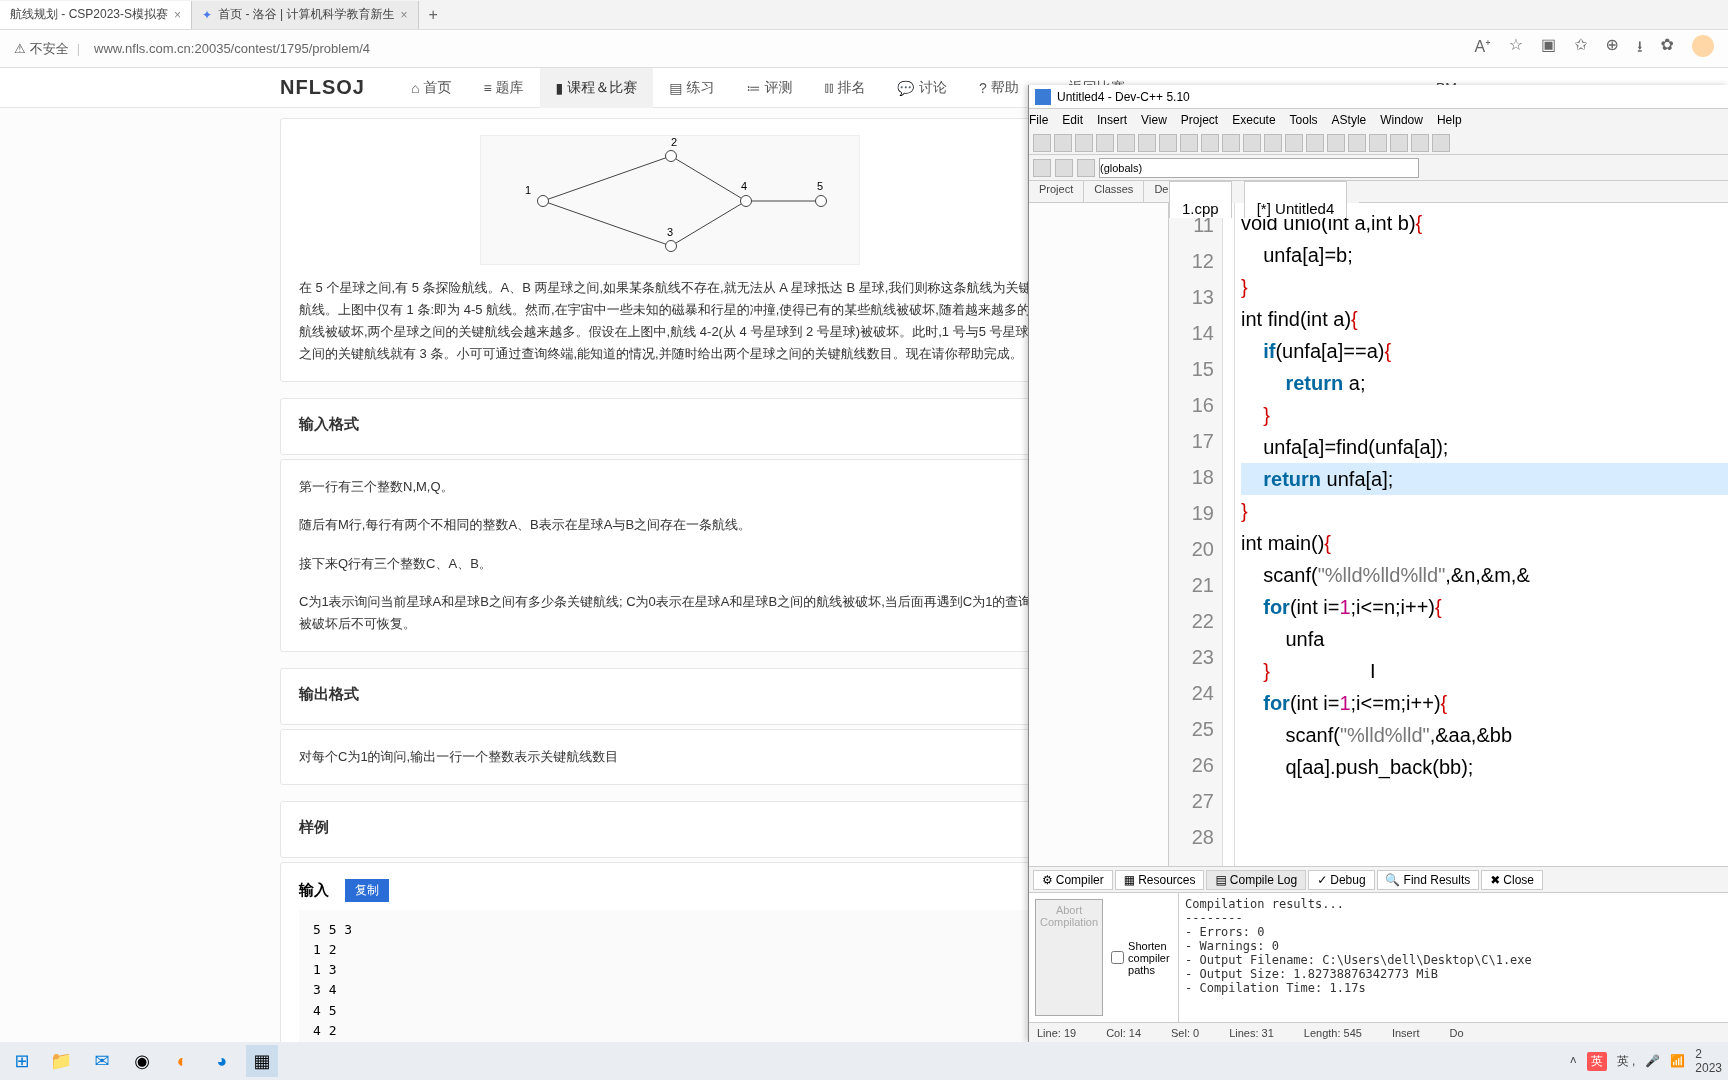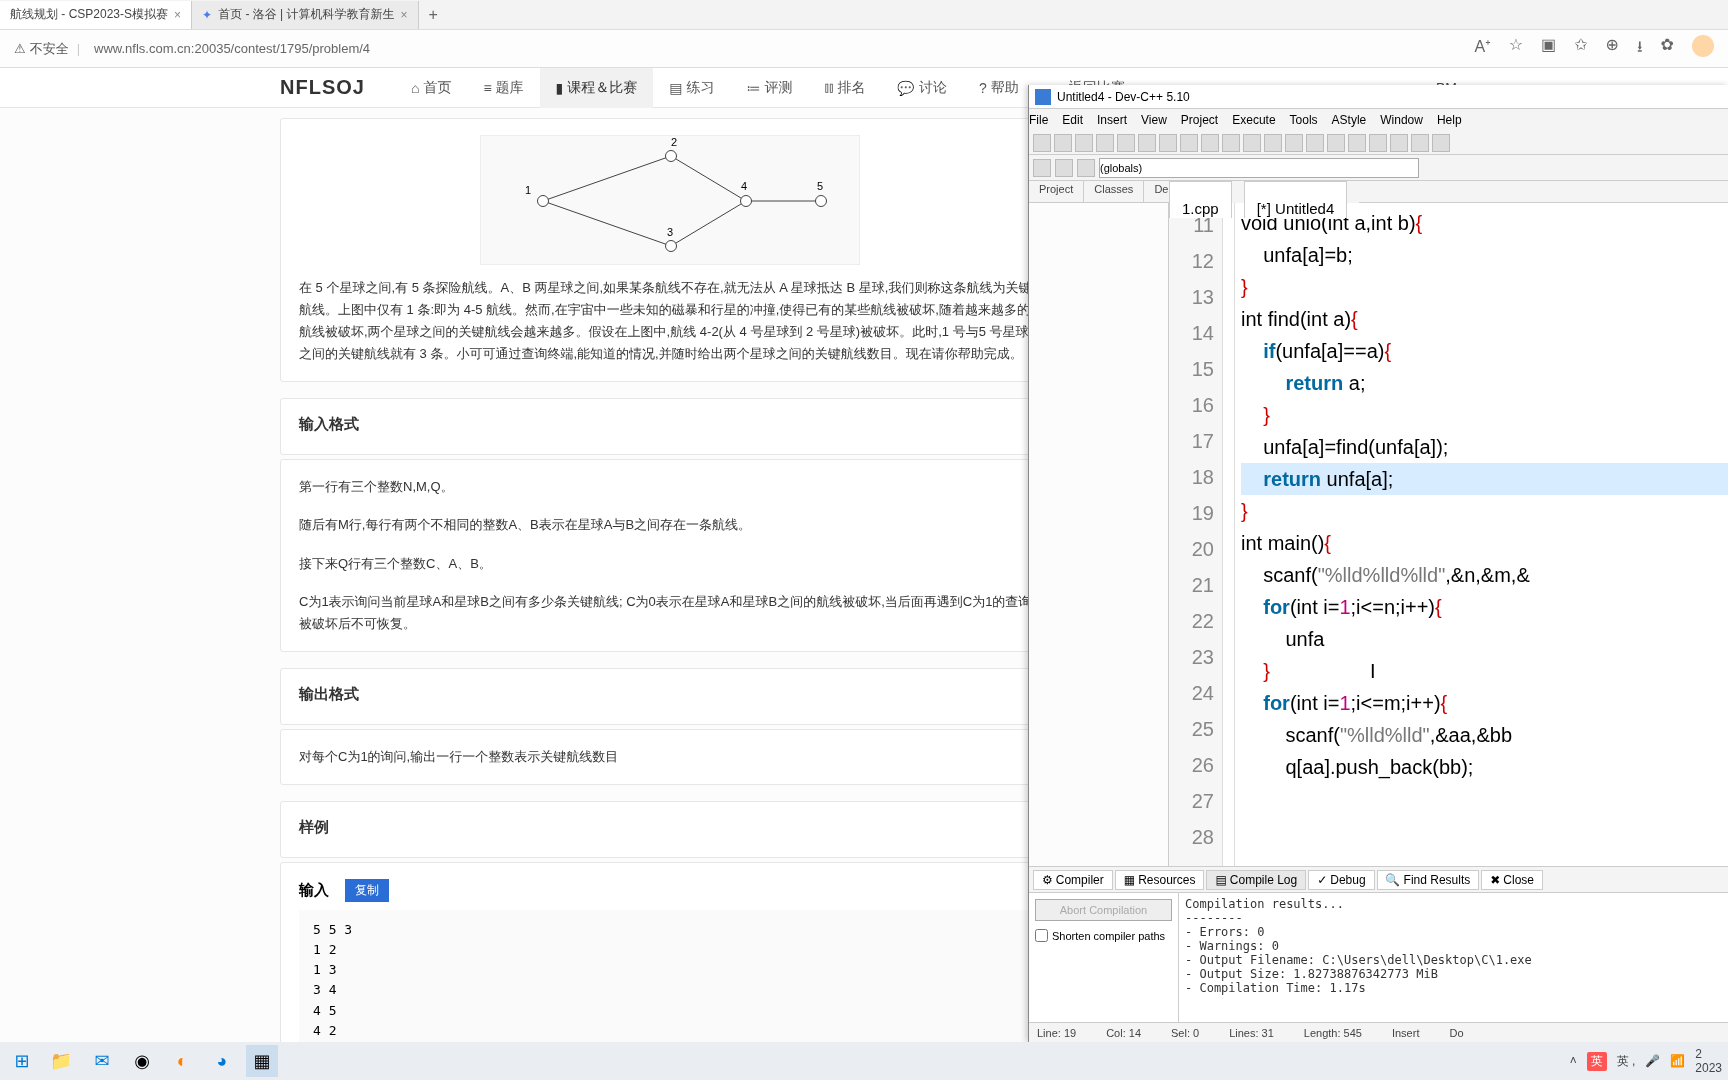--- a/index.html
+++ b/index.html
@@ -57,21 +57,21 @@
 .hl-line{background:#d7ecff;display:inline-block;width:100%}
 .kw{color:#0369a1;font-weight:700}
 .ty{color:#000;font-weight:400}
 .str{color:#777}
 .num{color:#c00080}
 .pun{color:#c00}
 .bottom-tabs{height:26px;background:#f4f4f4;border-top:1px solid #ccc;display:flex;align-items:center;gap:2px;padding:0 4px;font-size:12px}
 .btab{display:flex;align-items:center;gap:3px;padding:2px 8px;border:1px solid #ccc;background:#fff}
 .btab.act{background:#e8e8e8}
 .compile-area{height:130px;display:flex;border-top:1px solid #ccc;background:#fff}
-.compile-left{width:150px;border-right:1px solid #ccc;padding:6px;font-size:11px;display:flex;flex-direction:column;gap:8px}
+.compile-left{width:150px;border-right:1px solid #ccc;padding:6px;font-size:11px;display:flex;flex-direction:row;gap:8px}
 .abort{border:1px solid #aaa;background:#eee;color:#aaa;padding:4px;text-align:center;font-size:11px}
 .cb{display:flex;align-items:center;gap:4px}
 .compile-log{flex:1;font-family:Consolas,monospace;font-size:12px;padding:4px 6px;white-space:pre;overflow:auto;color:#333}
 .statusbar{height:20px;background:#f4f4f4;border-top:1px solid #ccc;display:flex;align-items:center;font-size:11px;padding:0 8px;gap:30px;color:#444}
 
 .taskbar{position:absolute;bottom:0;left:0;right:0;height:38px;background:#eaeef3;display:flex;align-items:center;padding:0 6px;gap:8px}
 .tb-icon{width:32px;height:32px;display:flex;align-items:center;justify-content:center;font-size:18px}
 .tb-spacer{flex:1}
 .tray{display:flex;align-items:center;gap:10px;font-size:12px;color:#444}
 svg.gline{position:absolute;top:0;left:0}

